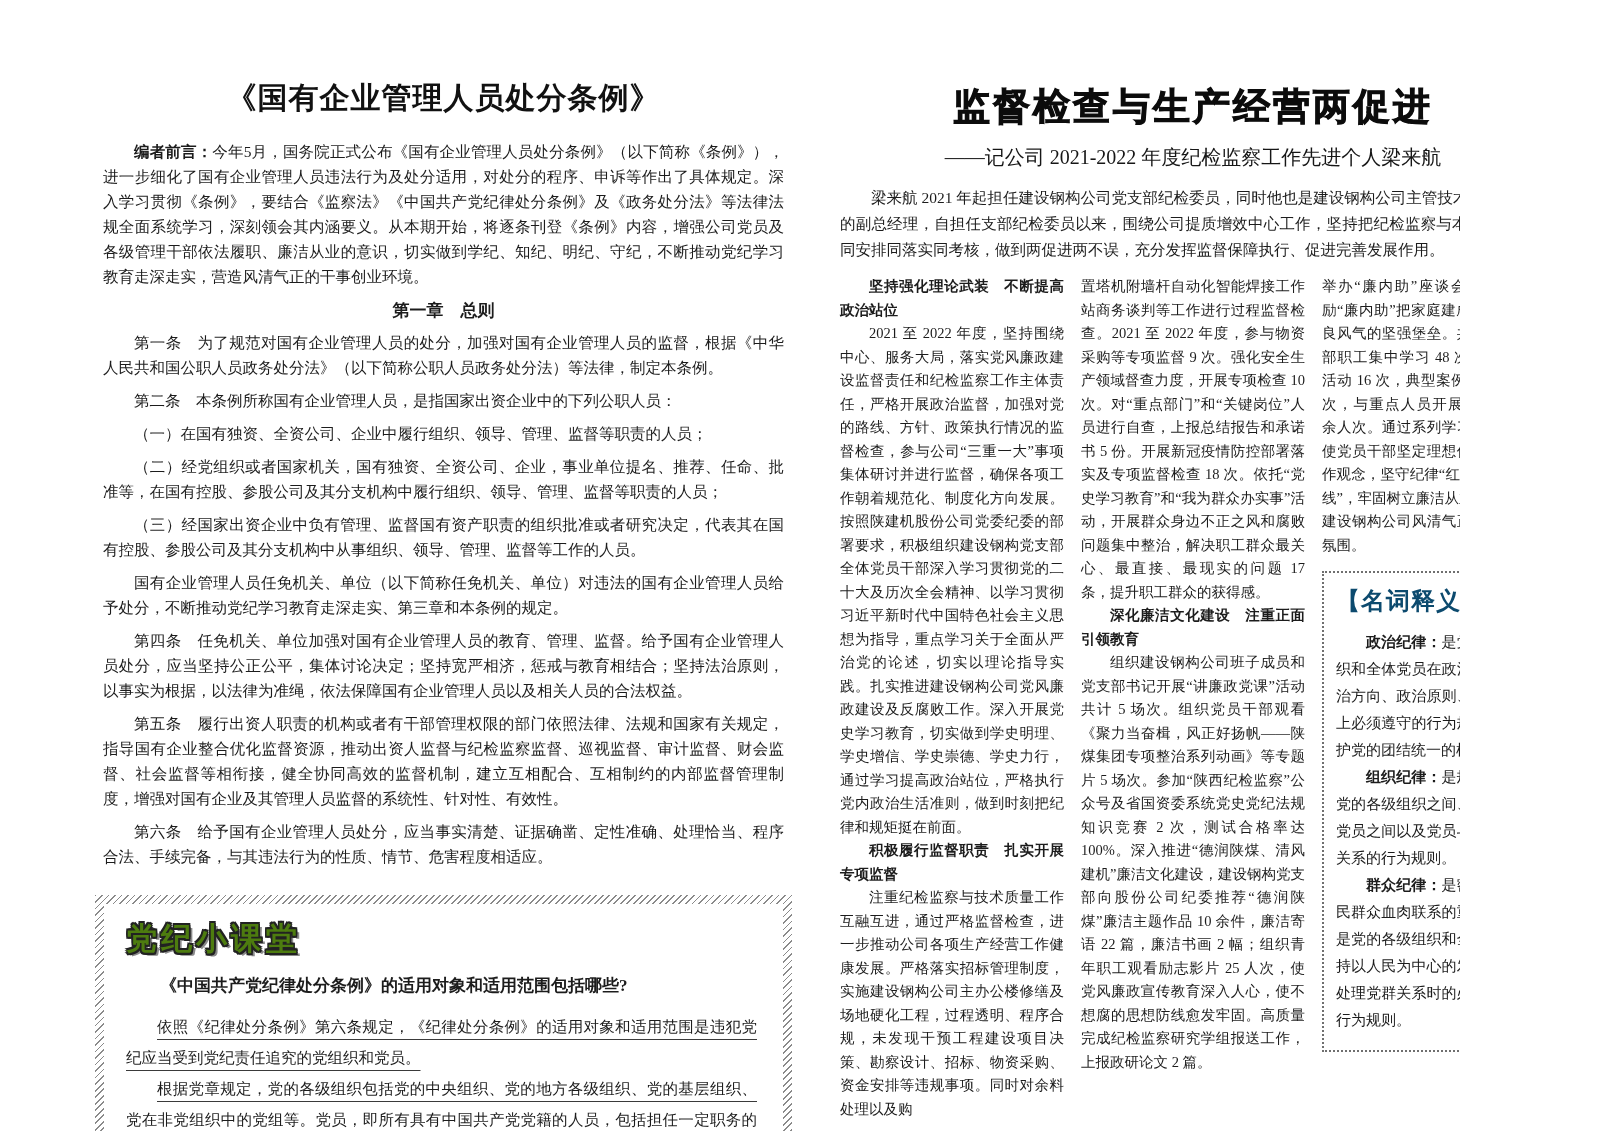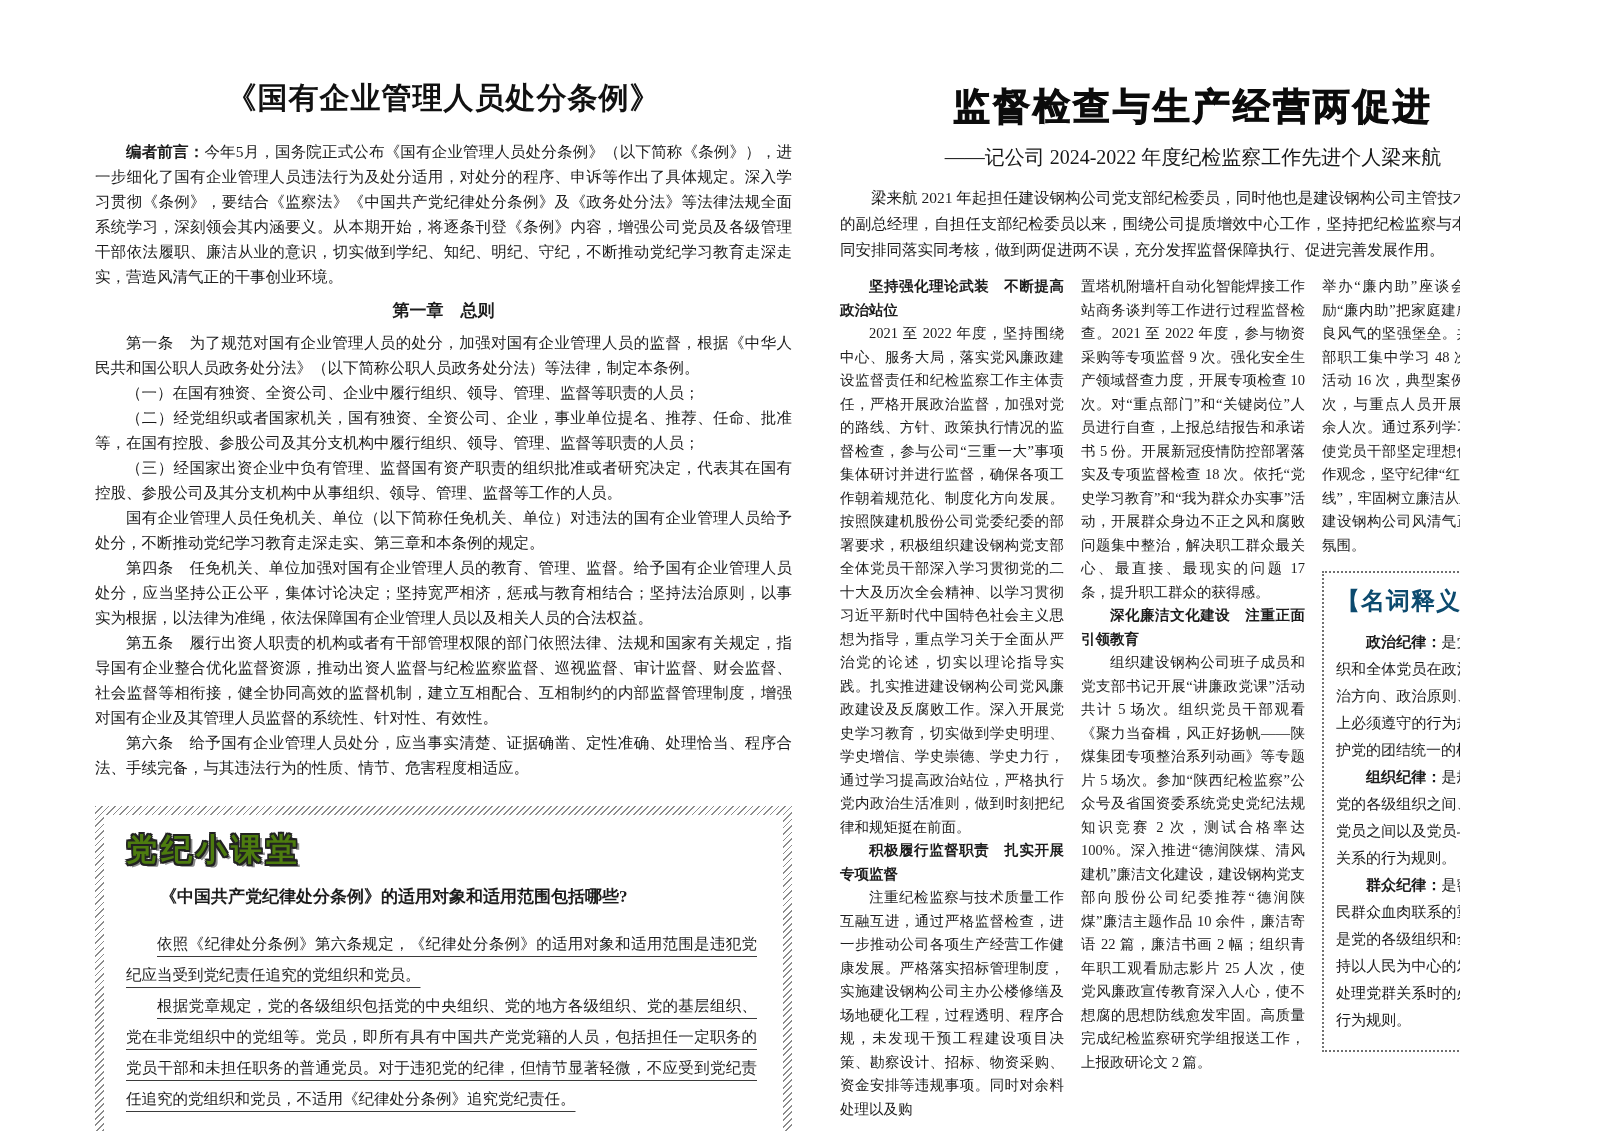--- a/index.html
+++ b/index.html
@@ -6,42 +6,42 @@
   .sheet{
     position:relative;width:1460px;height:1131px;background:#ffffff;
     font-family:"Liberation Serif","DejaVu Serif",serif;color:#1c1c1c;overflow:hidden;
   }
   
   .page-left{position:absolute;left:95px;top:78px;width:697px;}
   .lp-title{
     text-align:center;font-family:"Liberation Sans","DejaVu Sans",sans-serif;
     font-size:30px;font-weight:900;letter-spacing:1px;margin:0 0 20px 0;color:#111;
   }
-  .lp-body p{margin:0;text-align:justify;font-size:15.5px;line-height:25px;}
+  .lp-body p{margin:8px;text-align:justify;font-size:15.5px;line-height:25px;}
   .lp-body p.indent{text-indent:2em;}
   .lead-in{font-weight:bold;}
   .chapter-heading{
     text-align:center;font-weight:bold;font-size:17px;margin:10px 0 8px 0;
     font-family:"Liberation Sans","DejaVu Sans",sans-serif;
   }
   
   .lecture-box{
     margin-top:26px;
     background:repeating-linear-gradient(135deg,#8a8a8a 0 1.3px,#ffffff 1.3px 4.6px);
     padding:9px;
   }
   .lecture-inner{background:#ffffff;padding:12px 26px 20px 22px;}
   .bubble-title{
     font-family:"Liberation Sans","DejaVu Sans",sans-serif;
     font-size:31px;font-weight:900;letter-spacing:4px;color:#4d7c0f;margin:2px 0 14px 0;
     text-shadow:-1.6px -1.6px 0 #222,1.6px -1.6px 0 #222,-1.6px 1.6px 0 #222,
                 1.6px 1.6px 0 #222,0 -1.6px 0 #222,0 1.6px 0 #222,-1.6px 0 0 #222,
                 1.6px 0 0 #222,3.4px 3.4px 0 #8a8a8a;
   }
-  .lecture-question{font-weight:bold;font-size:17px;text-indent:2em;margin:0 0 20px 0;text-align:justify;}
+  .lecture-question{font-weight:bold;font-size:17px;text-indent:2em;margin:0 0 14px 0;text-align:justify;}
   .lecture-answer{
     margin:0;text-indent:2em;text-align:justify;font-size:15.5px;line-height:31px;
     text-decoration:underline;text-underline-offset:7px;text-decoration-thickness:1px;
     text-decoration-color:#3a3a3a;
   }
   
   .page-right{position:absolute;left:840px;top:82px;width:706px;}
   .rp-title{
     text-align:center;font-family:"Liberation Sans","DejaVu Sans",sans-serif;
     font-size:37px;font-weight:900;letter-spacing:3px;margin:0 0 12px 0;color:#0c0c0c;
@@ -75,20 +75,21 @@
 
   <div class="page-left">
     <h1 class="lp-title">《国有企业管理人员处分条例》</h1>
 
     <div class="lp-body">
       <p class="indent"><span class="lead-in">编者前言：</span><span>今年5月，国务院正式公布《国有企业管理人员处分条例》（以下简称《条例》），进一步细化了国有企业管理人员违法行为及处分适用，对处分的程序、申诉等作出了具体规定。深入学习贯彻《条例》，要结合《监察法》《中国共产党纪律处分条例》及《政务处分法》等法律法规全面系统学习，深刻领会其内涵要义。从本期开始，将逐条刊登《条例》内容，增强公司党员及各级管理干部依法履职、廉洁从业的意识，切实做到学纪、知纪、明纪、守纪，不断推动党纪学习教育走深走实，营造风清气正的干事创业环境。</span></p>
 
       <div class="chapter-heading">第一章　总则</div>
 
       <p class="indent">第一条　为了规范对国有企业管理人员的处分，加强对国有企业管理人员的监督，根据《中华人民共和国公职人员政务处分法》（以下简称公职人员政务处分法）等法律，制定本条例。</p>
+      <p class="indent">第二条　本条例所称国有企业管理人员，是指国家出资企业中的下列公职人员：</p>
       <p class="indent">（一）在国有独资、全资公司、企业中履行组织、领导、管理、监督等职责的人员；</p>
       <p class="indent">（二）经党组织或者国家机关，国有独资、全资公司、企业，事业单位提名、推荐、任命、批准等，在国有控股、参股公司及其分支机构中履行组织、领导、管理、监督等职责的人员；</p>
       <p class="indent">（三）经国家出资企业中负有管理、监督国有资产职责的组织批准或者研究决定，代表其在国有控股、参股公司及其分支机构中从事组织、领导、管理、监督等工作的人员。</p>
       <p class="indent">国有企业管理人员任免机关、单位（以下简称任免机关、单位）对违法的国有企业管理人员给予处分，不断推动党纪学习教育走深走实、第三章和本条例的规定。</p>
       <p class="indent">第四条　任免机关、单位加强对国有企业管理人员的教育、管理、监督。给予国有企业管理人员处分，应当坚持公正公平，集体讨论决定；坚持宽严相济，惩戒与教育相结合；坚持法治原则，以事实为根据，以法律为准绳，依法保障国有企业管理人员以及相关人员的合法权益。</p>
       <p class="indent">第五条　履行出资人职责的机构或者有干部管理权限的部门依照法律、法规和国家有关规定，指导国有企业整合优化监督资源，推动出资人监督与纪检监察监督、巡视监督、审计监督、财会监督、社会监督等相衔接，健全协同高效的监督机制，建立互相配合、互相制约的内部监督管理制度，增强对国有企业及其管理人员监督的系统性、针对性、有效性。</p>
       <p class="indent">第六条　给予国有企业管理人员处分，应当事实清楚、证据确凿、定性准确、处理恰当、程序合法、手续完备，与其违法行为的性质、情节、危害程度相适应。</p>
     </div>
 
     <div class="lecture-box">
@@ -96,21 +97,21 @@
         <div class="bubble-title">党纪小课堂</div>
         <p class="lecture-question">《中国共产党纪律处分条例》的适用对象和适用范围包括哪些?</p>
         <p class="lecture-answer">依照《纪律处分条例》第六条规定，《纪律处分条例》的适用对象和适用范围是违犯党纪应当受到党纪责任追究的党组织和党员。</p>
         <p class="lecture-answer">根据党章规定，党的各级组织包括党的中央组织、党的地方各级组织、党的基层组织、党在非党组织中的党组等。党员，即所有具有中国共产党党籍的人员，包括担任一定职务的党员干部和未担任职务的普通党员。对于违犯党的纪律，但情节显著轻微，不应受到党纪责任追究的党组织和党员，不适用《纪律处分条例》追究党纪责任。</p>
       </div>
     </div>
   </div>
 
   <div class="page-right">
     <h1 class="rp-title">监督检查与生产经营两促进</h1>
-    <div class="rp-subtitle">——记公司 2024-2022 年度纪检监察工作先进个人梁来航</div>
+    <div class="rp-subtitle">——记公司 2021-2022 年度纪检监察工作先进个人梁来航</div>
     <p class="rp-intro">梁来航 2021 年起担任建设钢构公司党支部纪检委员，同时他也是建设钢构公司主管技术和质量工作的副总经理，自担任支部纪检委员以来，围绕公司提质增效中心工作，坚持把纪检监察与本职业务工作同安排同落实同考核，做到两促进两不误，充分发挥监督保障执行、促进完善发展作用。</p>
 
     <div class="rp-columns">
 
       <div class="rp-col">
         <p class="col-heading">坚持强化理论武装　不断提高政治站位</p>
         <p class="indent">2021 至 2022 年度，坚持围绕中心、服务大局，落实党风廉政建设监督责任和纪检监察工作主体责任，严格开展政治监督，加强对党的路线、方针、政策执行情况的监督检查，参与公司“三重一大”事项集体研讨并进行监督，确保各项工作朝着规范化、制度化方向发展。按照陕建机股份公司党委纪委的部署要求，积极组织建设钢构党支部全体党员干部深入学习贯彻党的二十大及历次全会精神、以学习贯彻习近平新时代中国特色社会主义思想为指导，重点学习关于全面从严治党的论述，切实以理论指导实践。扎实推进建设钢构公司党风廉政建设及反腐败工作。深入开展党史学习教育，切实做到学史明理、学史增信、学史崇德、学史力行，通过学习提高政治站位，严格执行党内政治生活准则，做到时刻把纪律和规矩挺在前面。</p>
         <p class="col-heading">积极履行监督职责　扎实开展专项监督</p>
         <p class="indent">注重纪检监察与技术质量工作互融互进，通过严格监督检查，进一步推动公司各项生产经营工作健康发展。严格落实招标管理制度，实施建设钢构公司主办公楼修缮及场地硬化工程，过程透明、程序合规，未发现干预工程建设项目决策、勘察设计、招标、物资采购、资金安排等违规事项。同时对余料处理以及购</p>
       </div>

